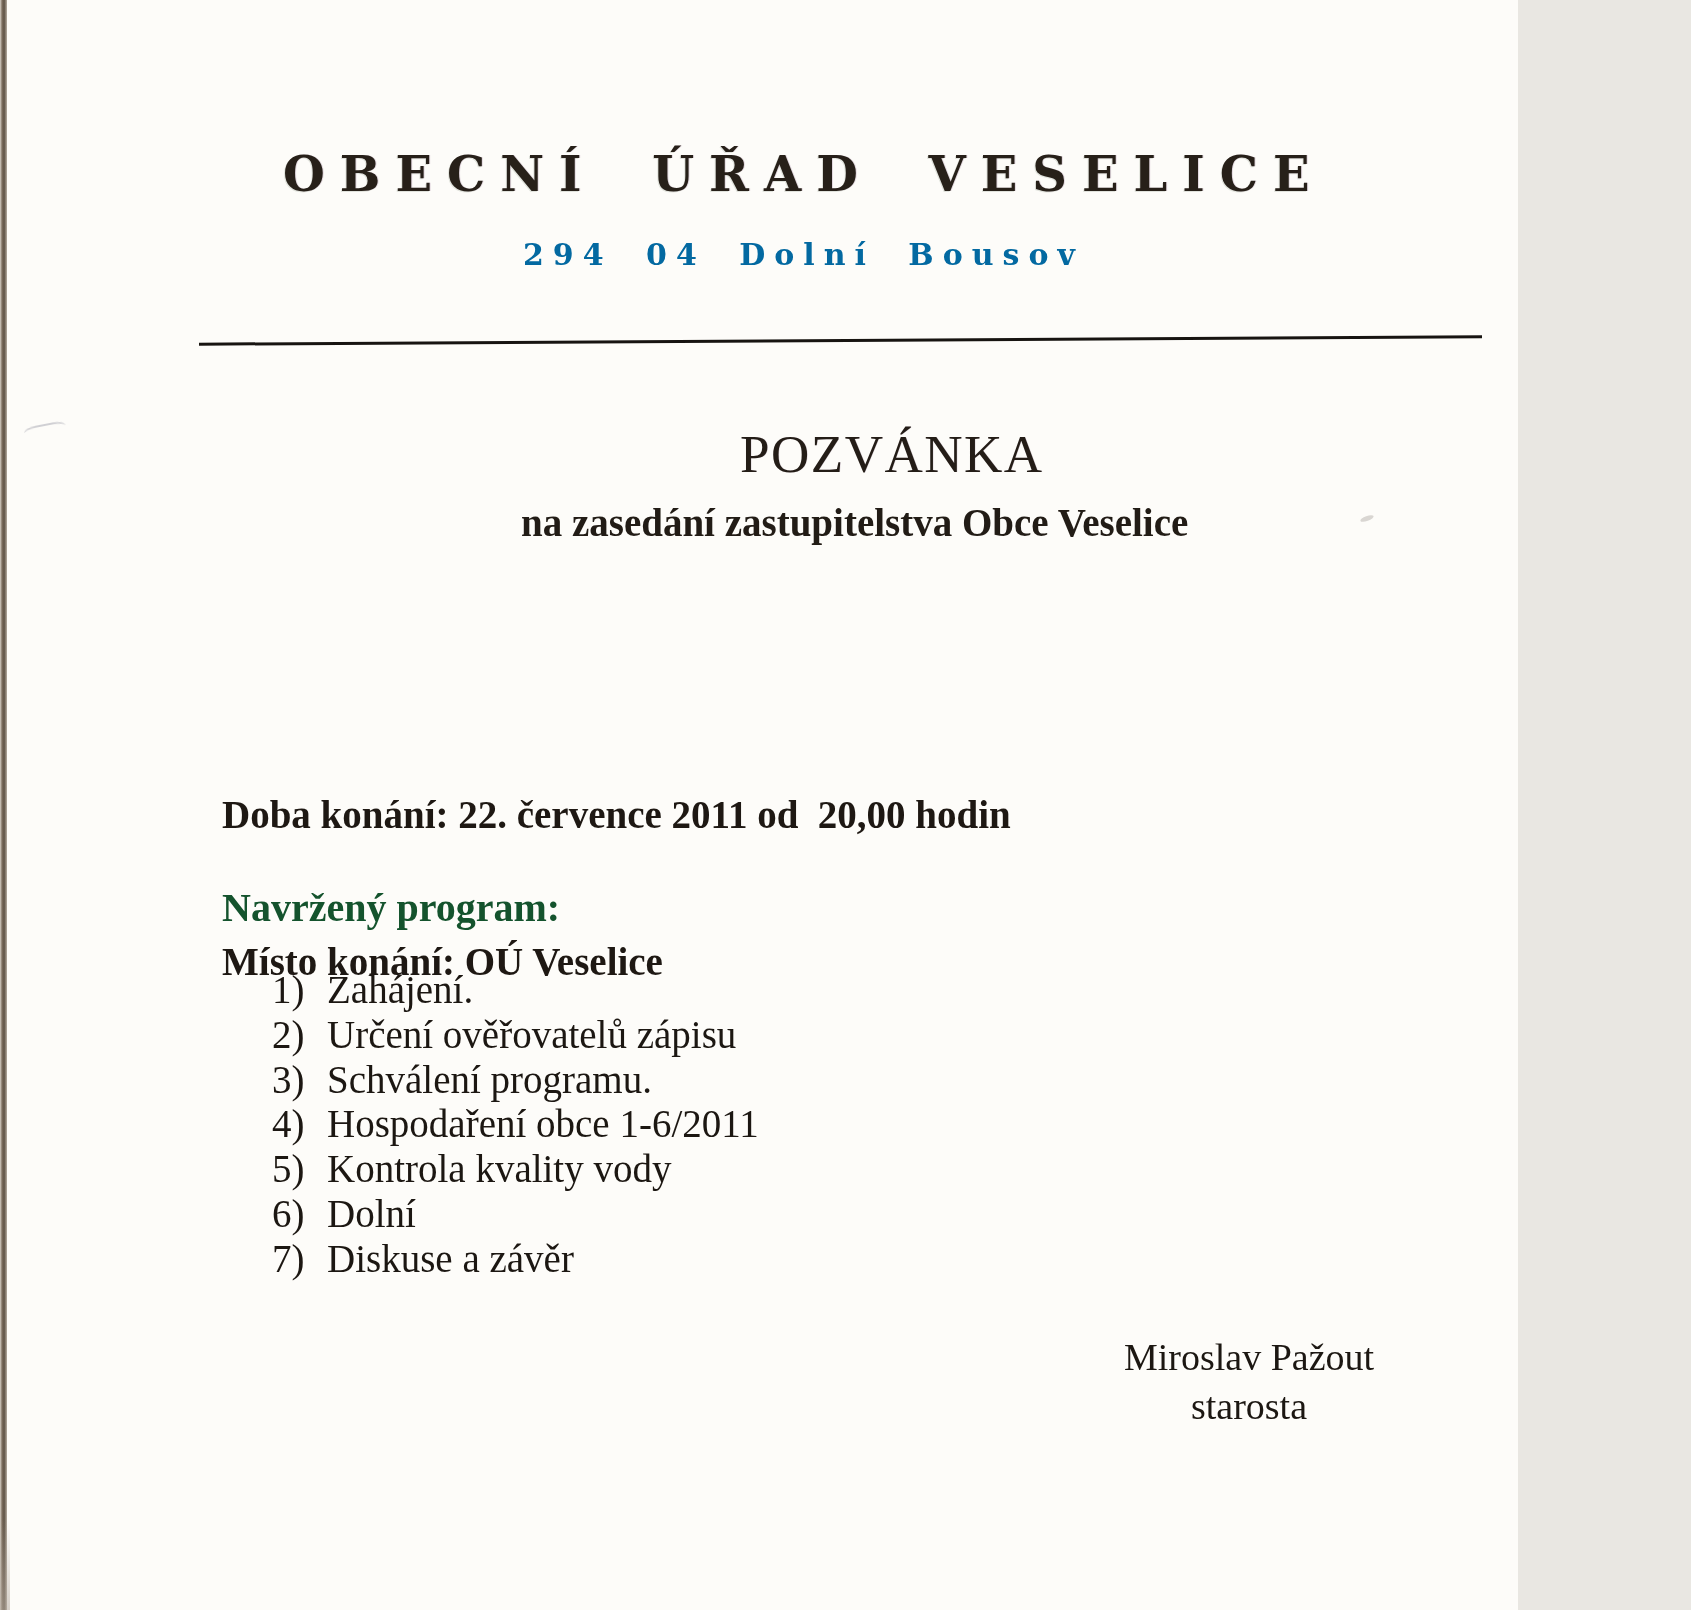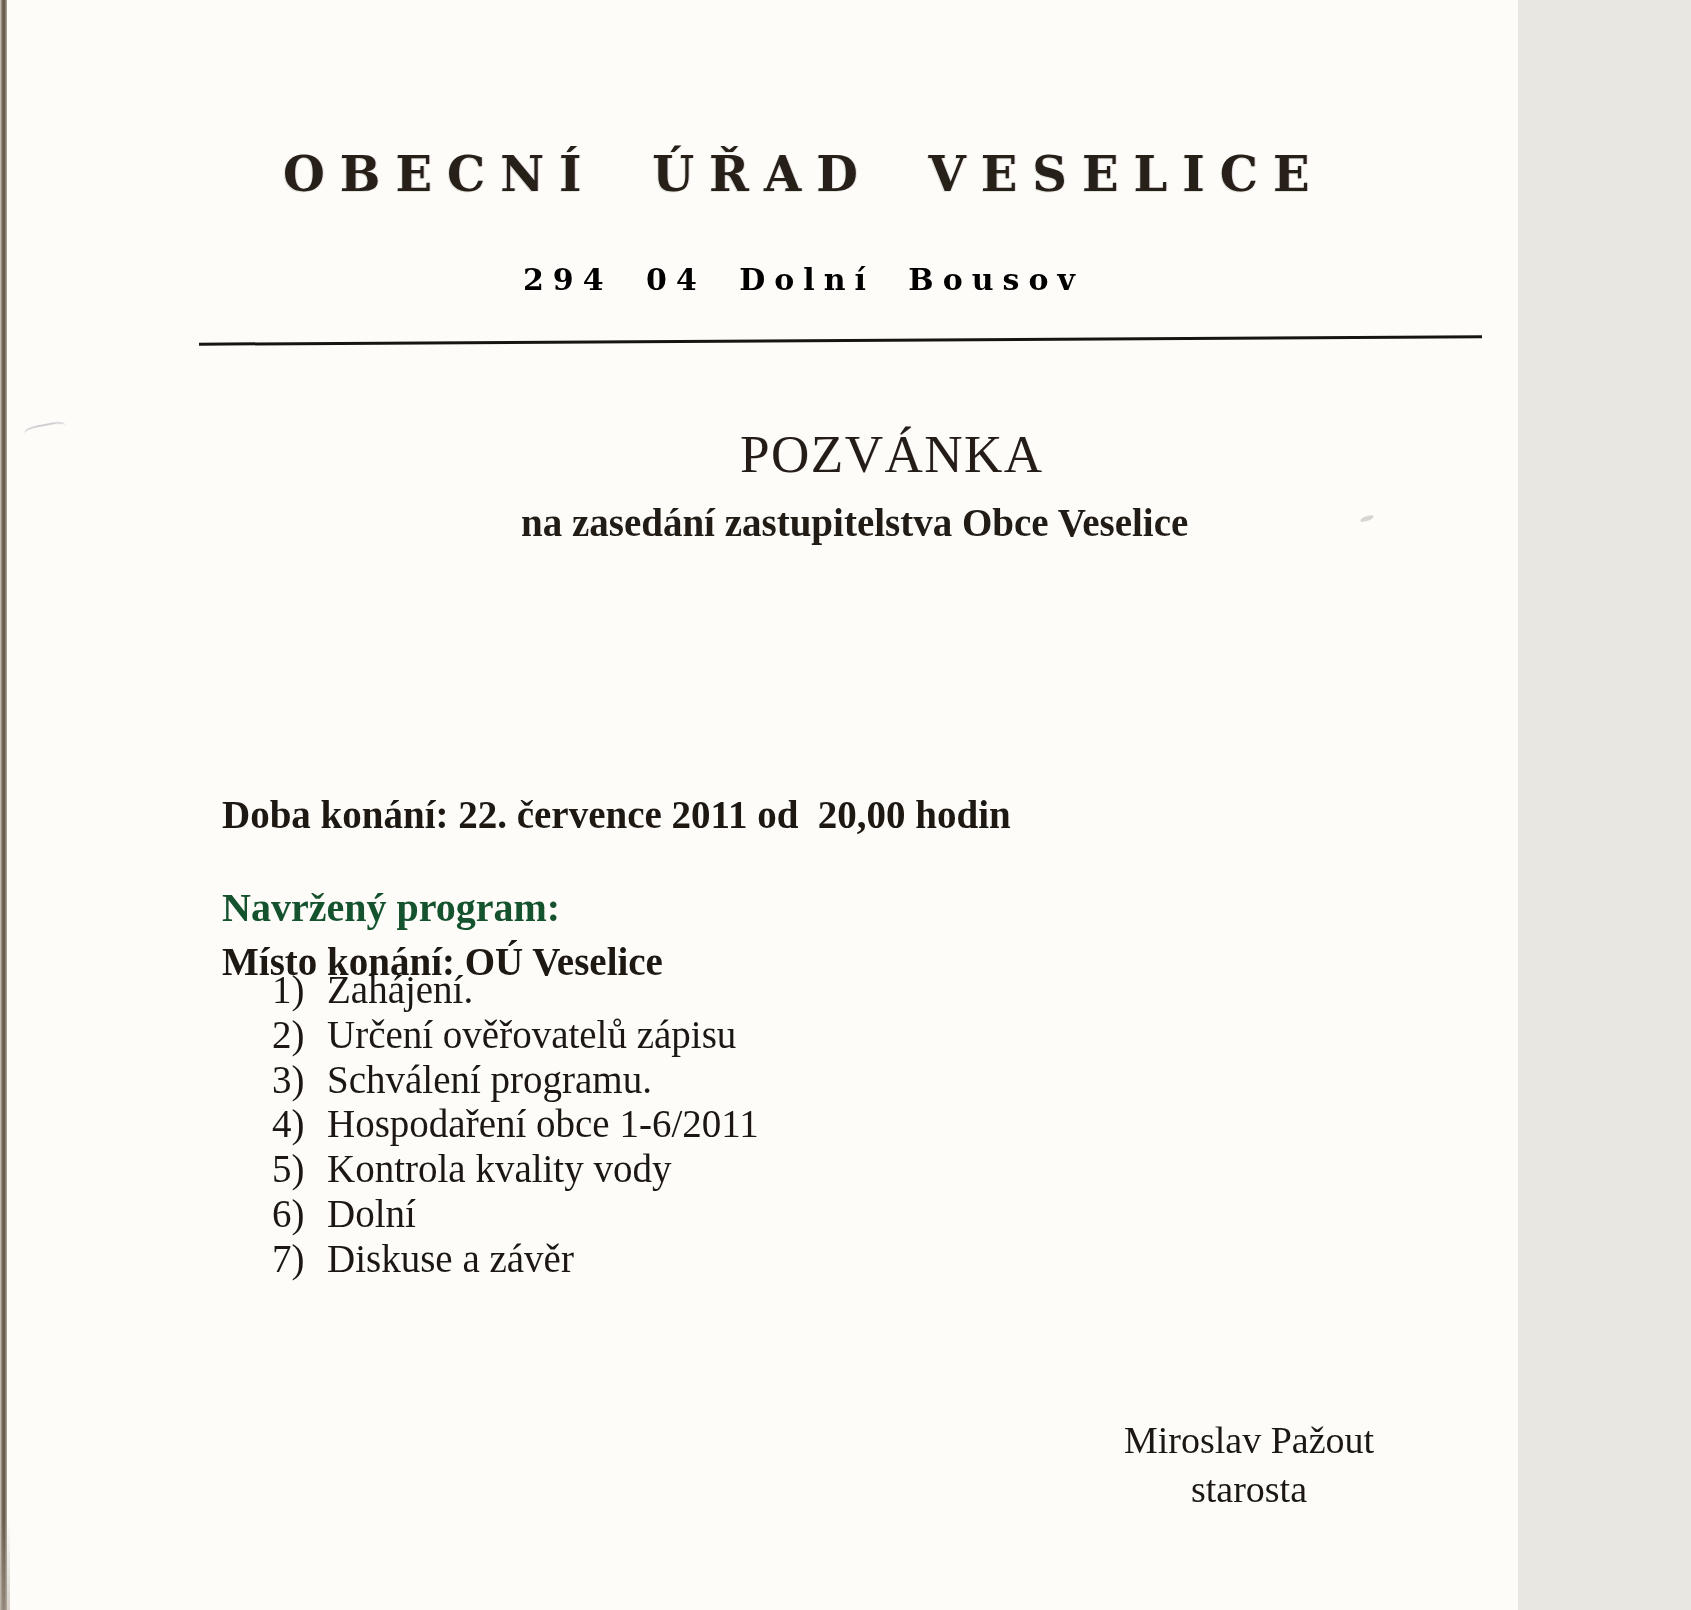--- a/index.html
+++ b/index.html
@@ -57,23 +57,22 @@
     white-space: pre;
   }
   .header-address {
     position: absolute;
     left: 523px; top: 237px;
     font-family: "DejaVu Serif", serif;
     font-weight: bold;
     font-size: 30px;
     letter-spacing: 9px;
     word-spacing: 14px;
-    color: #000000;
+    color: #0369a1;
     white-space: pre;
-    margin-top: 25px;
   }
   .rule {
     position: absolute;
     left: 199px; top: 339px;
     width: 1283px; height: 3px;
     background: #171411;
     transform: rotate(-0.33deg);
   }
   .h-pozvanka {
     position: absolute;
@@ -111,21 +110,21 @@
     position: absolute;
     left: 272px; top: 968px;
     font-size: 39px;
     line-height: 44.8px;
     color: #1c1712;
   }
   .agenda-row { display: flex; }
   .agenda-num { width: 55px; flex: 0 0 55px; }
   .signature {
     position: absolute;
-    left: 1120px; top: 1416px;
+    left: 1120px; top: 1333px;
     width: 258px;
     text-align: center;
     font-size: 38px;
     line-height: 49px;
     color: #1c1712;
   }
 </style>
 </head>
 <body>
 

